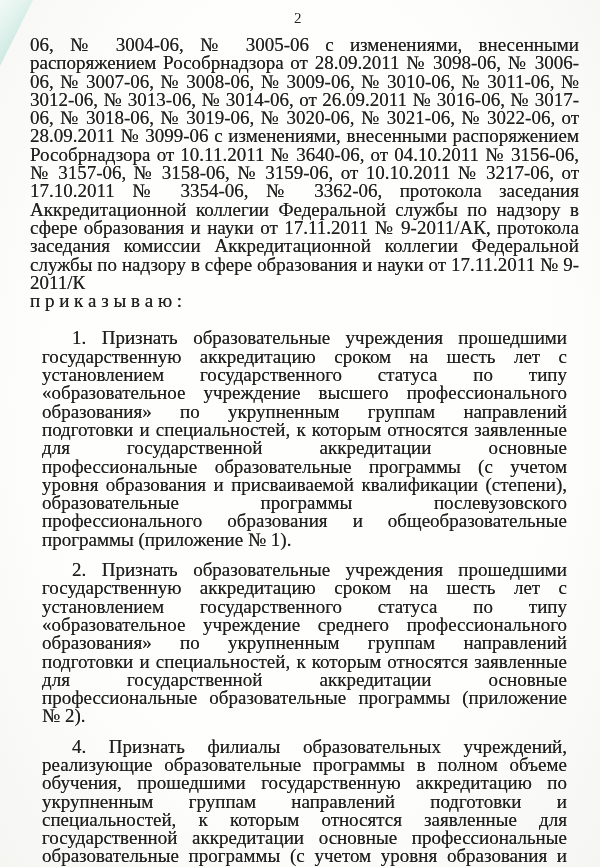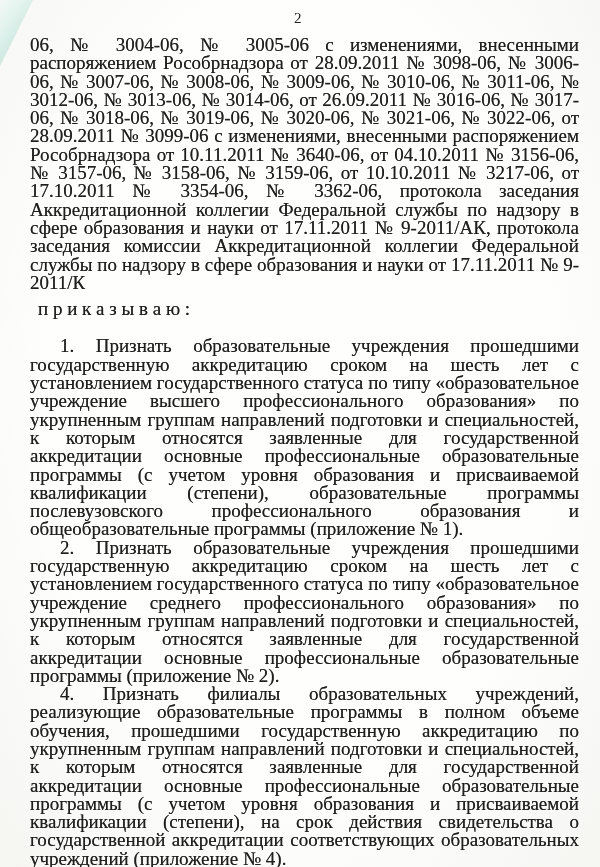--- a/index.html
+++ b/index.html
@@ -51,28 +51,28 @@
     font-size: 19px;
     line-height: 18.3px;
     text-align: justify;
     text-shadow: 0 0 0.6px rgba(35,33,30,0.75);
   }
   .intro {
     margin: 0;
     text-align-last: justify;
   }
   .order-word {
-    margin: 8px;
+    margin: 0;
     text-align: left;
   }
   .order-items {
     margin-top: 19px;
   }
   .order-item {
-    margin: 0;
+    margin: 12px;
     text-indent: 30px;
   }
 </style>
 </head>
 <body>
 
 <div class="page">
 
   <div class="corner-artifact"></div>
 

